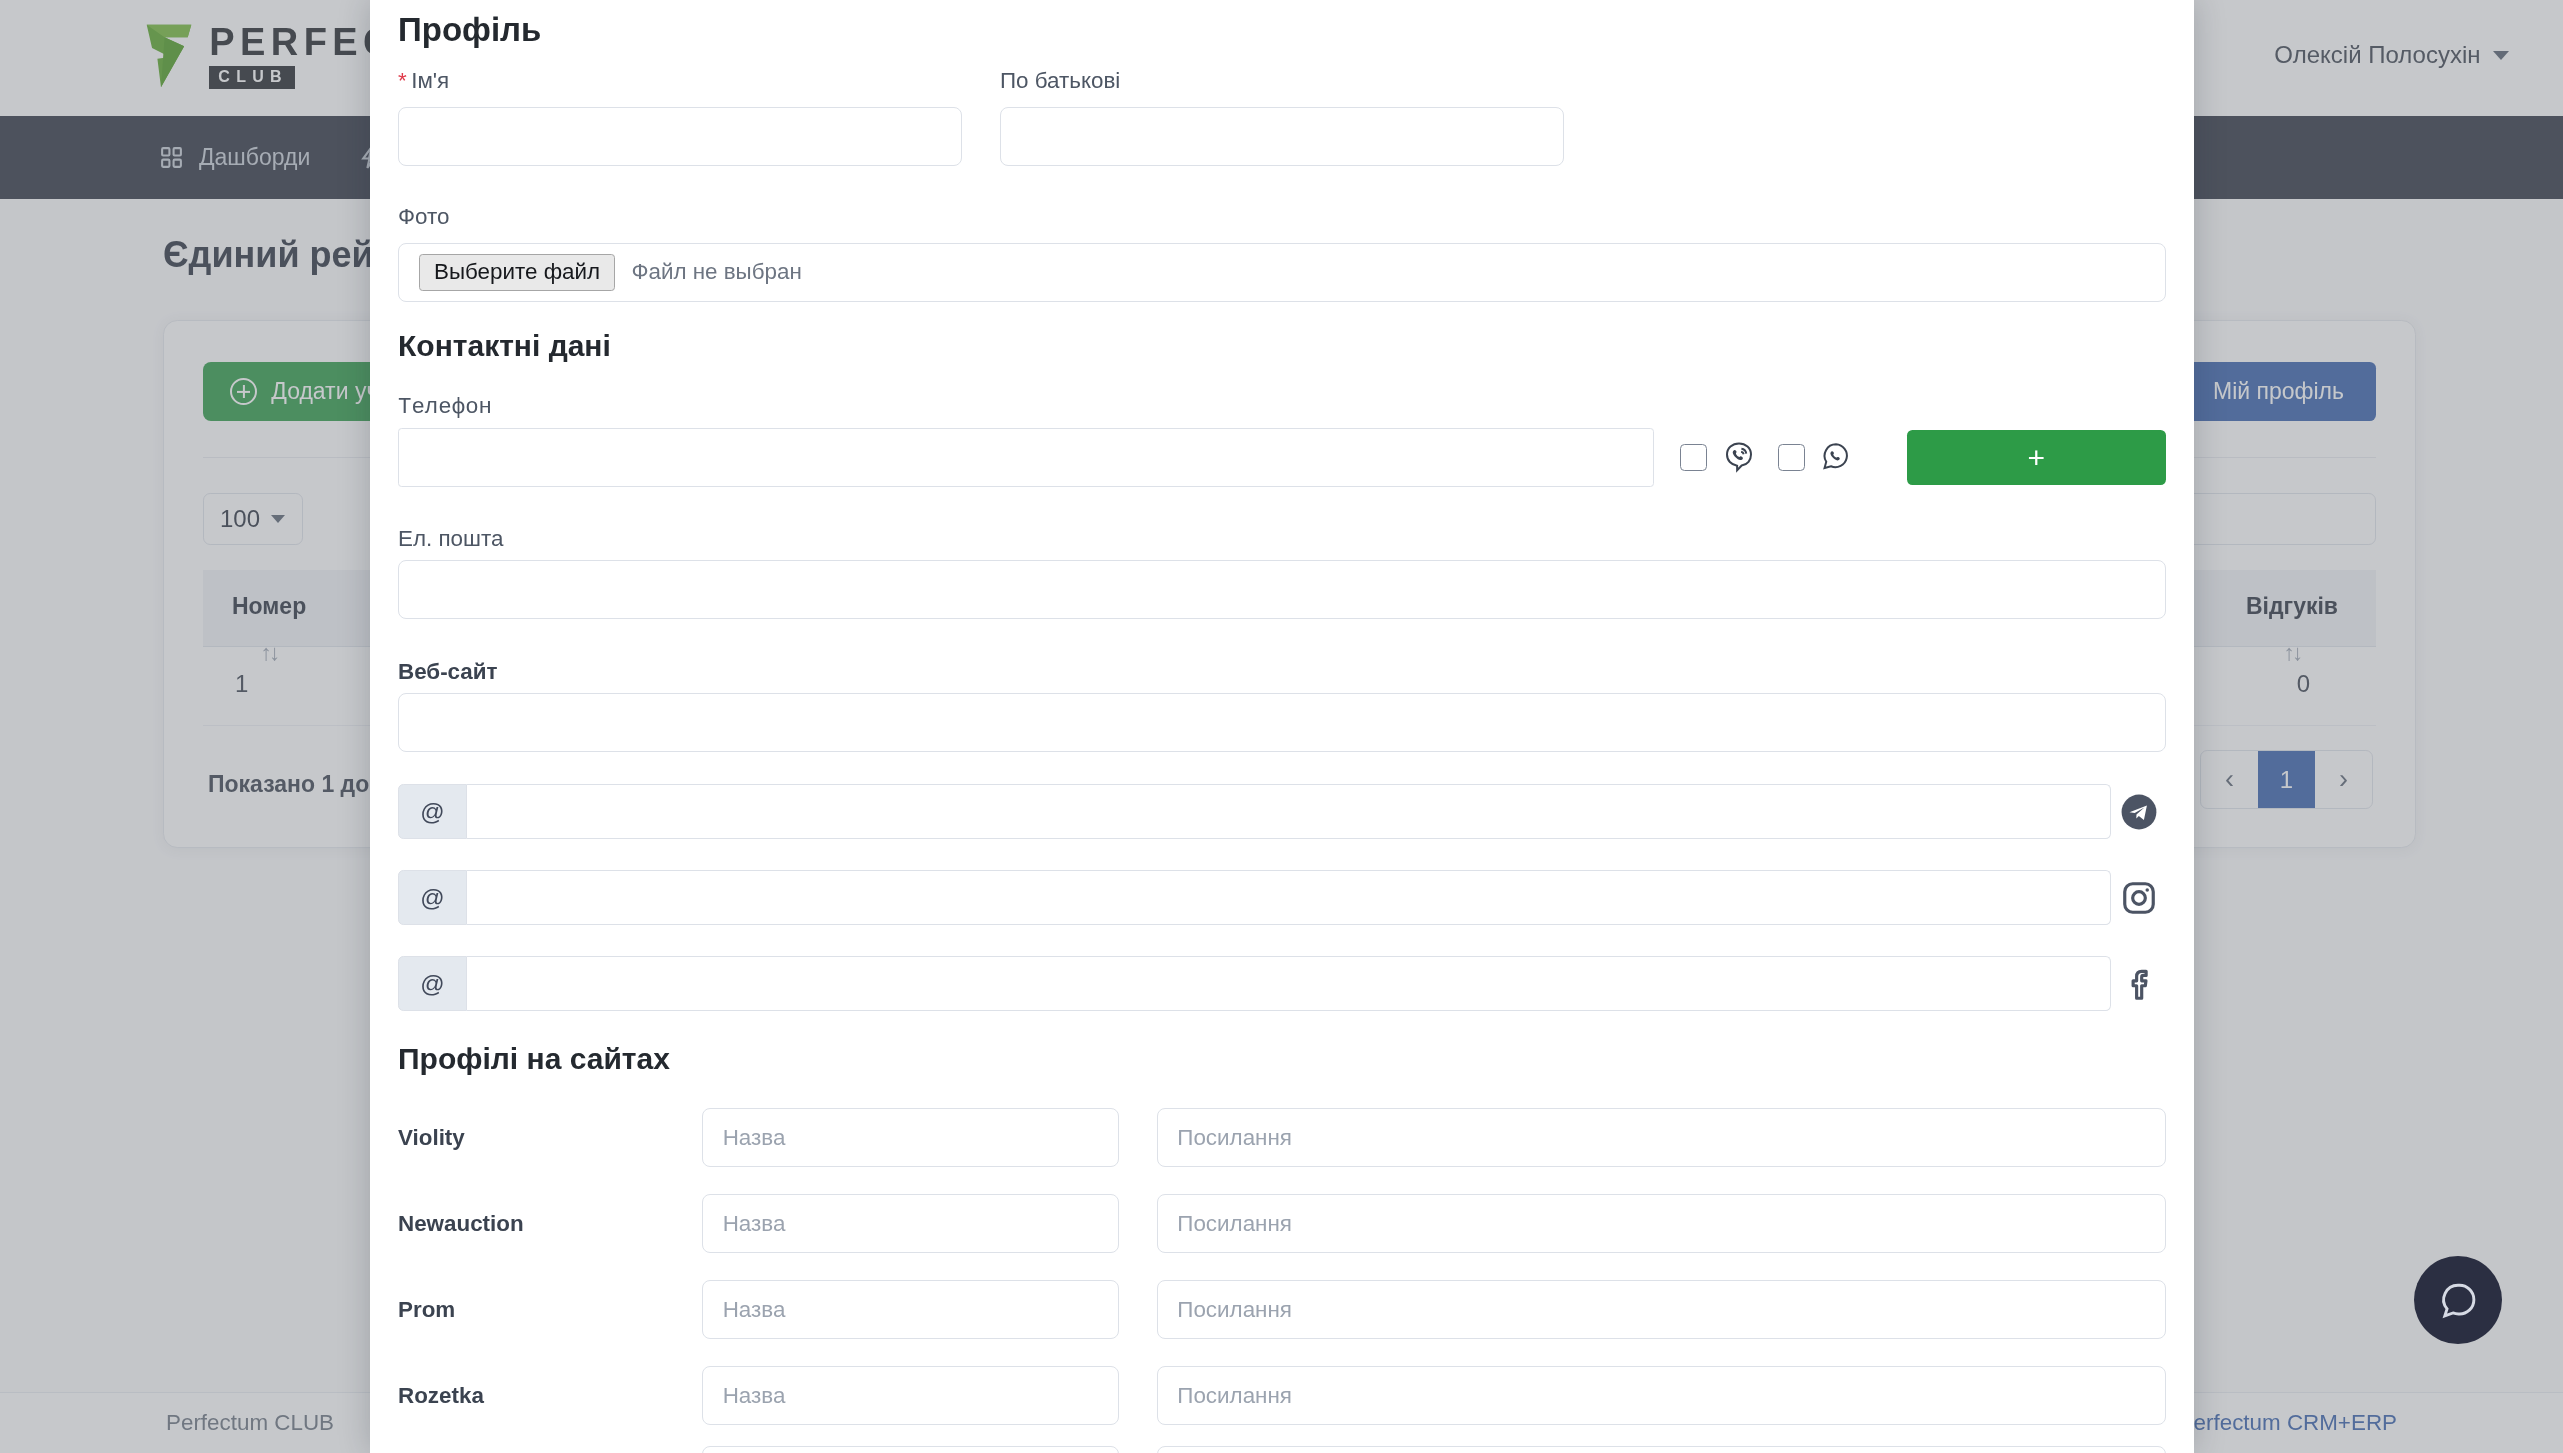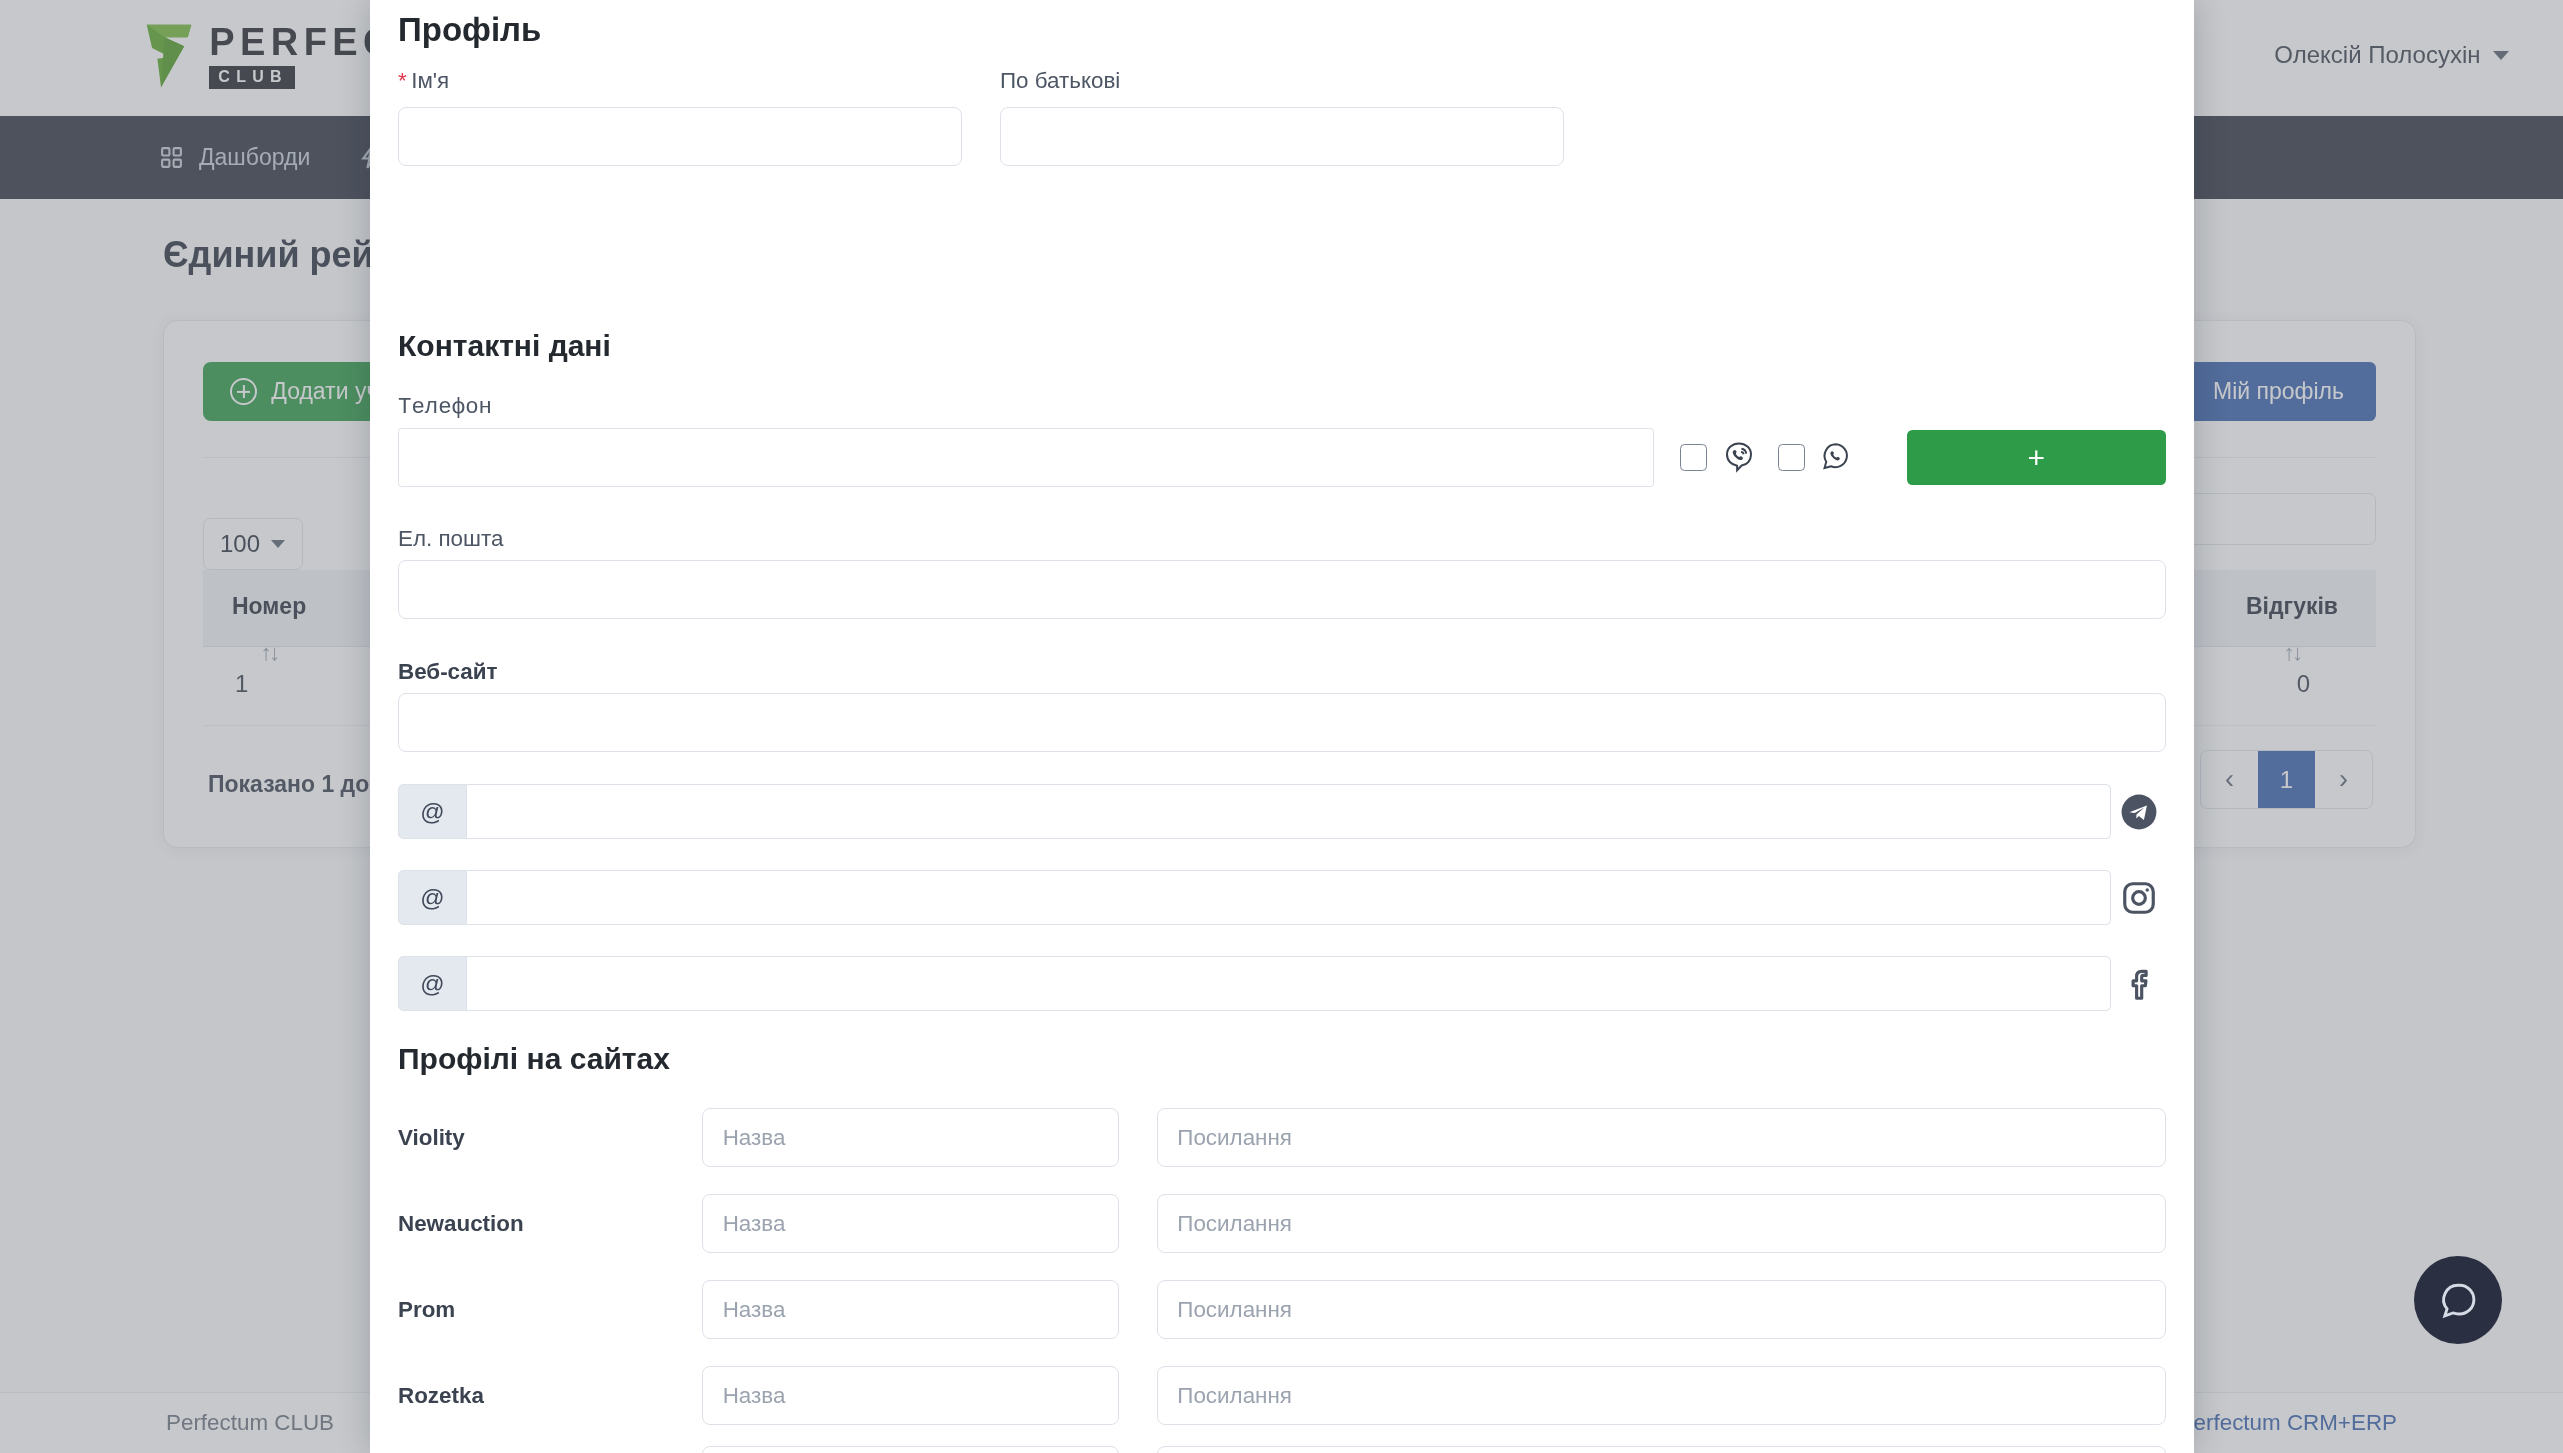--- a/index.html
+++ b/index.html
@@ -84,21 +84,21 @@
   .btn-profile {
     position: absolute; right: 39px; top: 41px; height: 59px;
     background: #3761ad; color: #ffffff; border-radius: 6.3px;
     display: flex; align-items: center; padding: 0 32px; font-size: 23px; white-space: nowrap;
   }
   .card-rule { position: absolute; left: 39px; right: 39px; top: 136px; height: 0.9px; background: #e8ebf0; }
 
   .len-select {
     position: absolute; left: 39px; top: 172px; height: 52px; min-width: 100px;
     border: 0.9px solid #dfe3ea; border-radius: 7.2px; background: #fff;
-    display: flex; align-items: center; gap: 10.7px; padding: 0 16px; font-size: 24px; color: #2c3340; margin-top: 25px;
+    display: flex; align-items: center; gap: 10.7px; padding: 0 16px; font-size: 24px; color: #2c3340;
   }
   .caret-sm { width: 0; height: 0; border-left: 7.2px solid transparent; border-right: 7.2px solid transparent; border-top: 8px solid #5a6473; }
   .search-box {
     position: absolute; right: 39px; top: 172px; width: 376px; height: 52px;
     border: 0.9px solid #dfe3ea; border-radius: 7.2px; background: #fff;
   }
 
   .thead {
     position: absolute; left: 39px; right: 39px; top: 249px; height: 77px;
     background: #f1f3f6; border-bottom: 1.8px solid #dfe3ea;
@@ -326,20 +326,27 @@
       <div class="col-name">
         <span class="lbl"><span class="req">*</span><span>Ім'я</span></span>
         <div class="inp"></div>
       </div>
       <div class="col-name">
         <span class="lbl">По батькові</span>
         <div class="inp"></div>
       </div>
     </div>
 
+    <div class="sec-photo">
+      <span class="lbl">Фото</span>
+      <div class="filebox">
+        <span class="filebtn">Выберите файл</span>
+        <span class="filetxt">Файл не выбран</span>
+      </div>
+    </div>
 
     <div class="m-h2 sec-contacts-h">Контактні дані</div>
     <div class="lbl lbl-phone">Телефон</div>
 
     <div class="row-phone">
       <div class="inp inp-sq inp-phone"></div>
       <div style="width:27px"></div>
       <div class="chk"></div>
       <div style="width:12.5px"></div>
       <div class="ico-btn">

